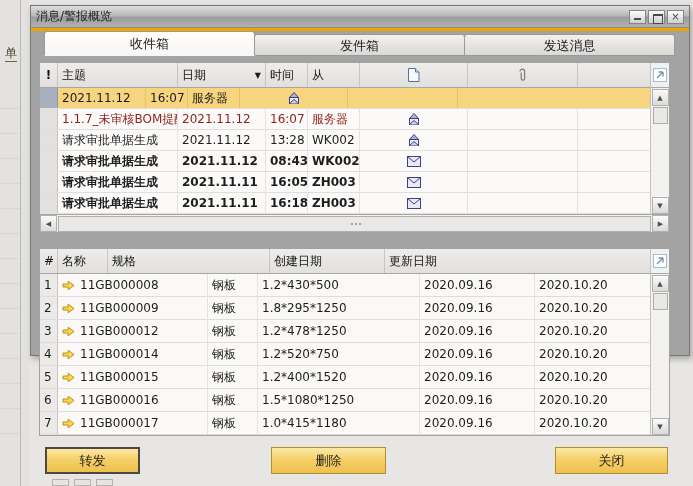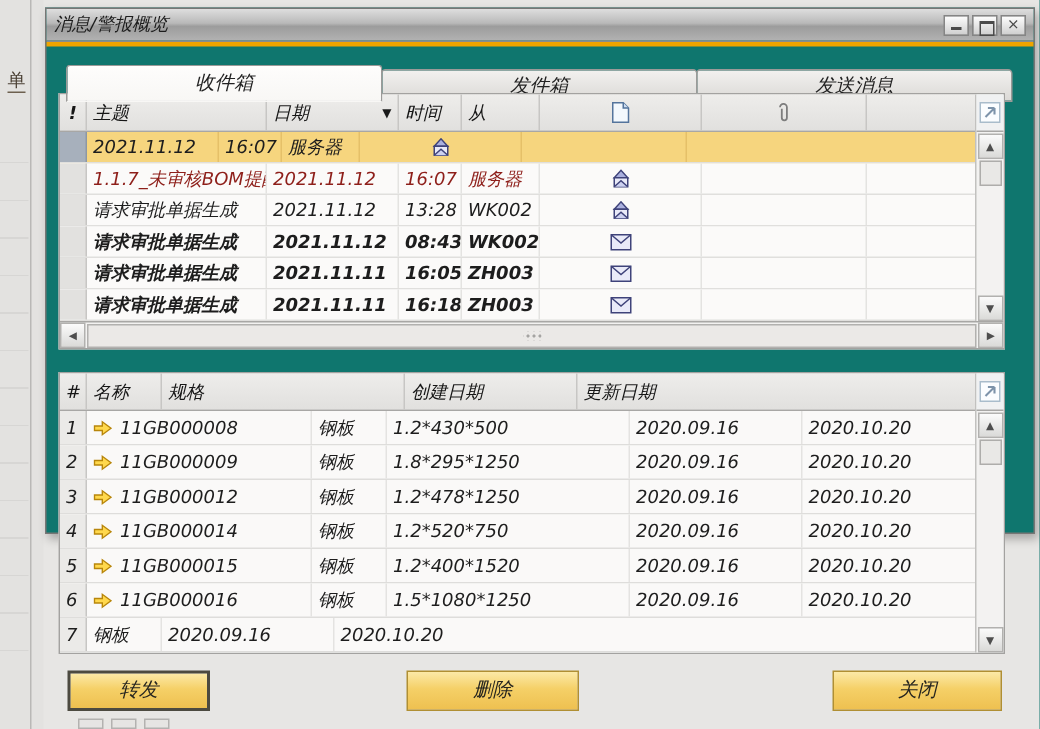--- a/index.html
+++ b/index.html
@@ -11,36 +11,36 @@
   .bg-left{position:absolute;left:0;top:0;width:29px;height:486px;background:#e3e2e0;}
   .bg-left .vline{position:absolute;left:20px;top:0;bottom:0;width:1px;background:#b9b8b6;}
   .bg-left .rowlines{position:absolute;left:0;top:84px;width:19px;height:360px;
       background:repeating-linear-gradient(to bottom,transparent 0 24px,#d7d6d4 24px 25px);}
   .bg-left-label{position:absolute;left:5px;top:46px;font-size:12px;color:#4a3f33;
       border-bottom:1px solid #6d604f;line-height:15px;}
   .bg-bottom{position:absolute;left:52px;top:479px;display:flex;gap:5px;}
   .bg-bottom div{width:17px;height:7px;border:1px solid #b3b2b0;background:#e6e5e3;}
 
   
-  .dialog{position:absolute;left:30px;top:5px;width:660px;height:351px;background:#0f766e;
-      border:1px solid #777675;box-shadow:2px 3px 6px rgba(0,0,0,.28);font-style:italic;}
+  .dialog{position:absolute;left:30px;top:5px;width:660px;height:351px;background:#a3a3a3;
+      border:1px solid #777675;box-shadow:2px 3px 6px rgba(0,0,0,.28);}
 
   .titlebar{position:absolute;left:0;top:0;right:0;height:22px;
       background:linear-gradient(#dedede,#b9b9b9 45%,#9c9c9c 55%,#b2b2b2);
       display:flex;align-items:center;padding:0 5px;border-bottom:1px solid #8c8c8c;}
   .title{font-size:12px;color:#1c1c1c;}
   .winbtns{margin-left:auto;display:flex;gap:2px;}
   .wbtn{width:17px;height:14px;border:1px solid #858585;background:linear-gradient(#fdfdfd,#cfcfcf);
       position:relative;font-size:10px;line-height:12px;text-align:center;color:#4a4a4a;}
   .wbtn-min::after{content:"";position:absolute;left:4px;right:4px;bottom:3px;height:2px;background:#4a4a4a;}
   .wbtn-max::after{content:"";position:absolute;left:4px;top:3px;width:8px;height:7px;border:1px solid #4a4a4a;border-top-width:2px;}
   .accentline{position:absolute;left:0;top:22px;right:0;height:3px;background:#f0a400;}
 
   
-  .tabs{position:absolute;left:13px;top:37px;width:631px;height:25px;display:flex;}
+  .tabs{position:absolute;left:13px;top:25px;width:631px;height:25px;display:flex;}
   .tab{flex:1;margin-top:3px;height:22px;background:linear-gradient(#f2f1ef,#dbd9d6);
       border:1px solid #9b9a98;border-radius:3px 3px 0 0;margin-left:-1px;
       font-size:13px;text-align:center;line-height:21px;color:#222;}
   .tab:first-child{margin-left:0;}
   .tab.active{margin-top:0;height:25px;background:linear-gradient(#fefdfc,#f8f7f5);
       border-bottom:1px solid #f8f7f5;line-height:24px;z-index:2;}
 
   
   .grid{position:absolute;background:#fbfaf9;border:1px solid #a3a2a0;display:flex;flex-direction:column;}
   .grid-top{display:flex;flex:1;min-height:0;}
@@ -404,21 +404,30 @@
                 </span>
                 <span>11GB000016</span>
               </div>
               <div class="cell ic-name">钢板</div>
               <div class="cell ic-spec">1.5*1080*1250</div>
               <div class="cell ic-created">2020.09.16</div>
               <div class="cell ic-updated">2020.10.20</div>
             </div>
             <div class="item-row">
               <div class="cell ic-idx">7</div>
-              <div class="cell ic-name">钢板</div>
+              <div class="cell ic-code">
+                <span class="linkwrap">
+                  <svg width="13" height="11" viewBox="0 0 13 11">
+    <path d="M1 4 h5.2 V1.2 L12 5.5 6.2 9.8 V7 H1 Z" fill="#ffd84d" stroke="#b8860b" stroke-width="0.9"></path>
+  </svg>
+                </span>
+                <span>11GB000017</span>
+              </div>
+              <div class="cell ic-name">钢板</div>
+              <div class="cell ic-spec">1.0*415*1180</div>
               <div class="cell ic-created">2020.09.16</div>
               <div class="cell ic-updated">2020.10.20</div>
             </div>
           </div>
       </div>
       <div class="grid-side">
         <div class="corner">
           <span class="expand-box">
             <svg width="10" height="10" viewBox="0 0 10 10">
               <path d="M2 8 L8 2 M8 2 H3.6 M8 2 V6.4" fill="none" stroke="#7d93aa" stroke-width="1.4"></path>

